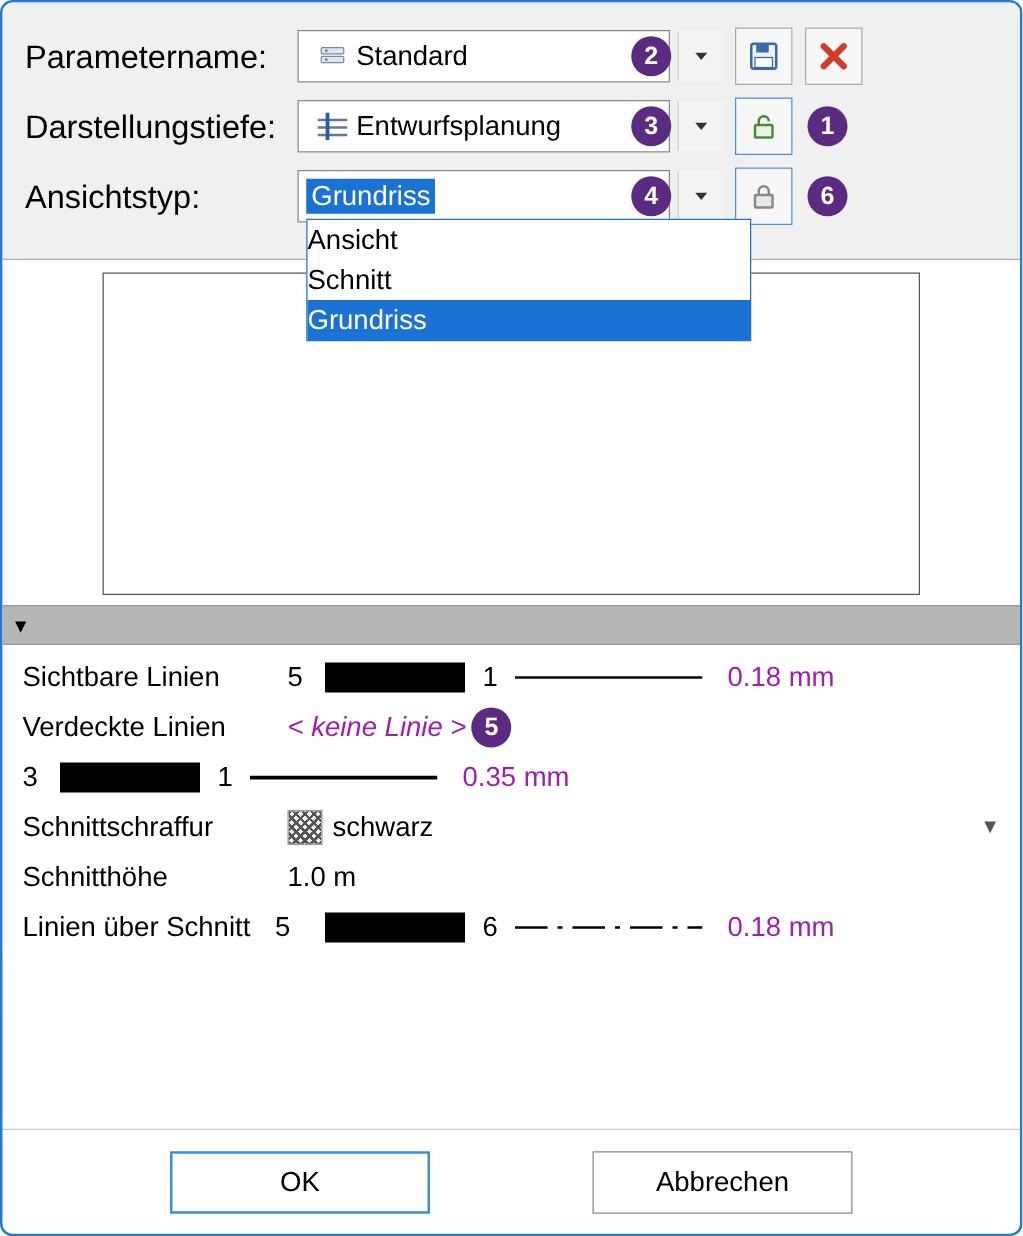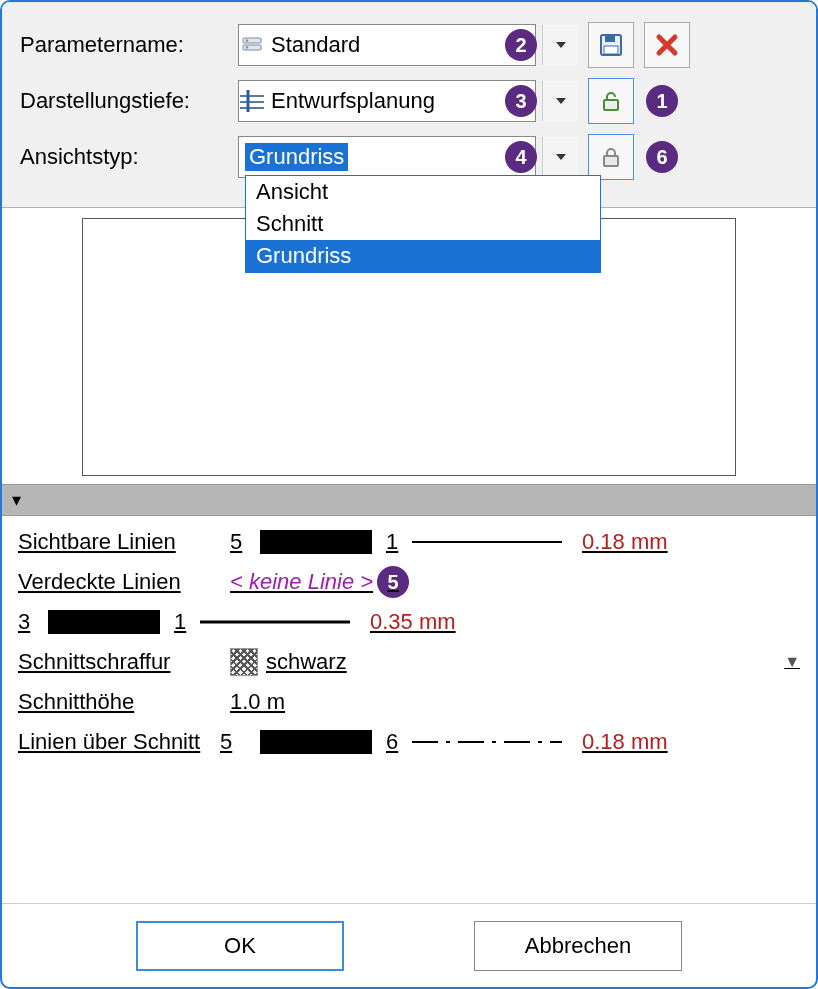--- a/index.html
+++ b/index.html
@@ -52,30 +52,30 @@
     position: relative;
   }
   .form-row {
     display: flex;
     align-items: center;
     margin: 8px 0;
     height: 48px;
   }
   .form-label {
     width: 218px;
-    font-size: 22px;
+    font-size: 26px;
   }
   .combo {
     display: flex;
     align-items: center;
     height: 42px;
     background: #fff;
     border: 1px solid #888;
     width: 298px;
-    padding-left: 0;
+    padding-left: 14px;
     position: relative;
   }
   .combo-icon {
     width: 26px;
     height: 26px;
     margin-right: 6px;
     display: flex;
     align-items: center;
     justify-content: center;
   }
@@ -132,21 +132,21 @@
     position: absolute;
     left: 243px;
     top: 172px;
     width: 356px;
     background: #fff;
     border: 1px solid #1a72d5;
     z-index: 15;
     font-size: 22px;
   }
   .dropdown-list .dd-item {
-    padding: 3px 10px;
+    padding: 3px 0;
   }
   .dropdown-list .dd-item.selected {
     background: #1a72d5;
     color: #fff;
   }
   
   .preview-outer {
     padding: 10px 80px 8px 80px;
     background: #fff;
   }
@@ -167,38 +167,37 @@
   }
   .section-header .chev {
     margin-right: 8px;
     font-size: 18px;
   }
   
   .param-grid {
     padding: 6px 16px 0 16px;
     background: #fff;
     font-size: 22px;
-    text-decoration: underline;
   }
   .param-row {
     display: flex;
     align-items: center;
     height: 40px;
   }
   .p-label { width: 212px; }
   .p-col1  { width: 30px; text-align: left; }
   .p-swatch {
     width: 112px; height: 20px; background: #000; margin-right: 14px;
   }
   .p-swatch.thick { height: 24px; }
   .p-col2  { width: 26px; }
   .p-lineprev {
     width: 150px; height: 28px; display:flex; align-items:center; margin-right: 20px;
   }
-  .p-dim   { color: #b91c1c; }
+  .p-dim   { color: #a21caf; }
   .p-placeholder { color: #a21caf; font-style: italic; }
   .hatch-icon {
     width: 28px; height: 28px; margin-right: 8px;
     background:
       repeating-linear-gradient(45deg, #555 0 2px, transparent 2px 5px),
       repeating-linear-gradient(-45deg, #555 0 2px, transparent 2px 5px);
     border: 1px solid #999;
     background-color: #eee;
   }
   .chevron-btn {

